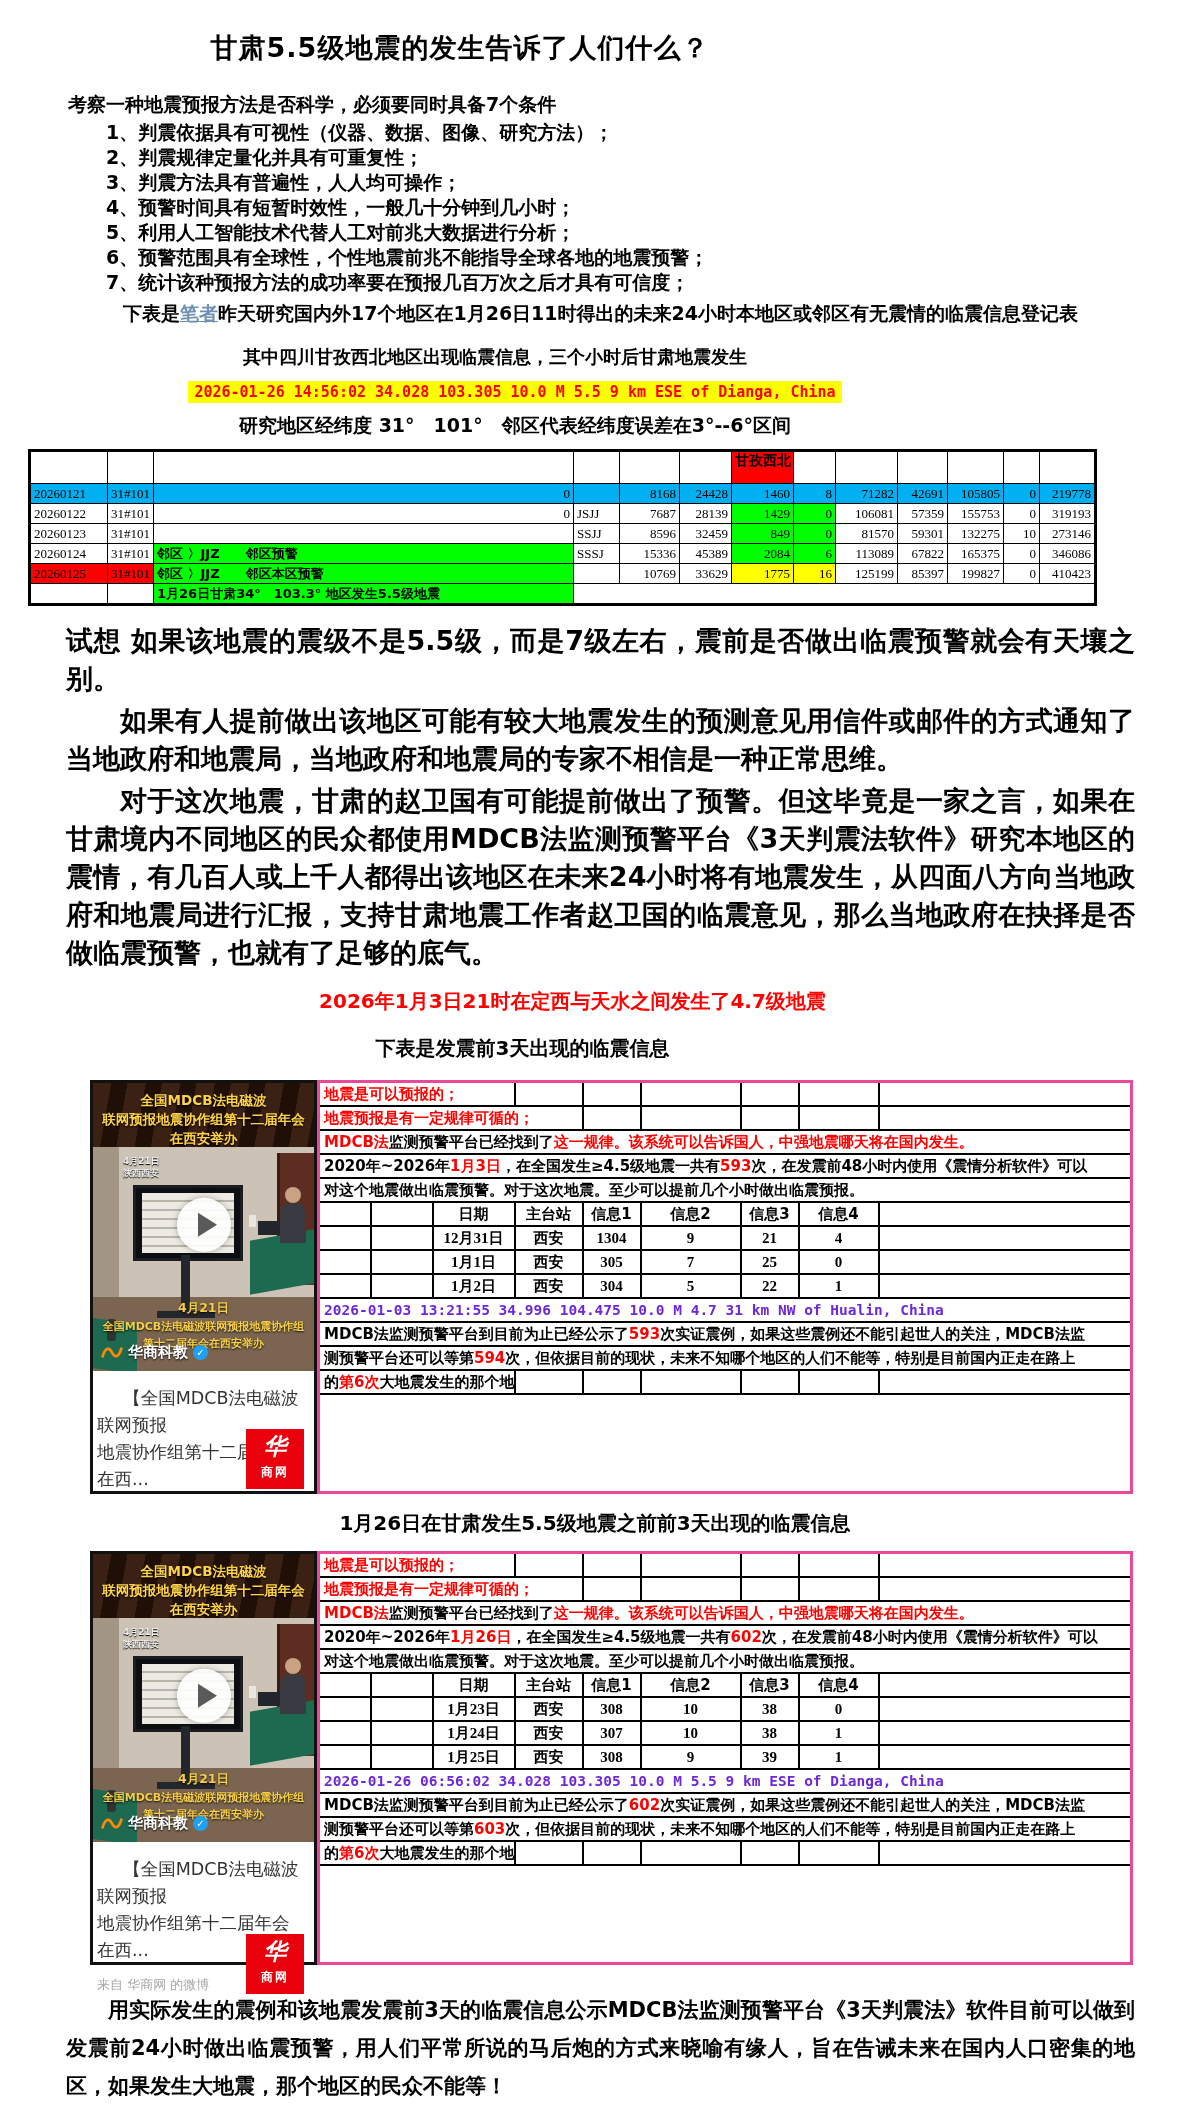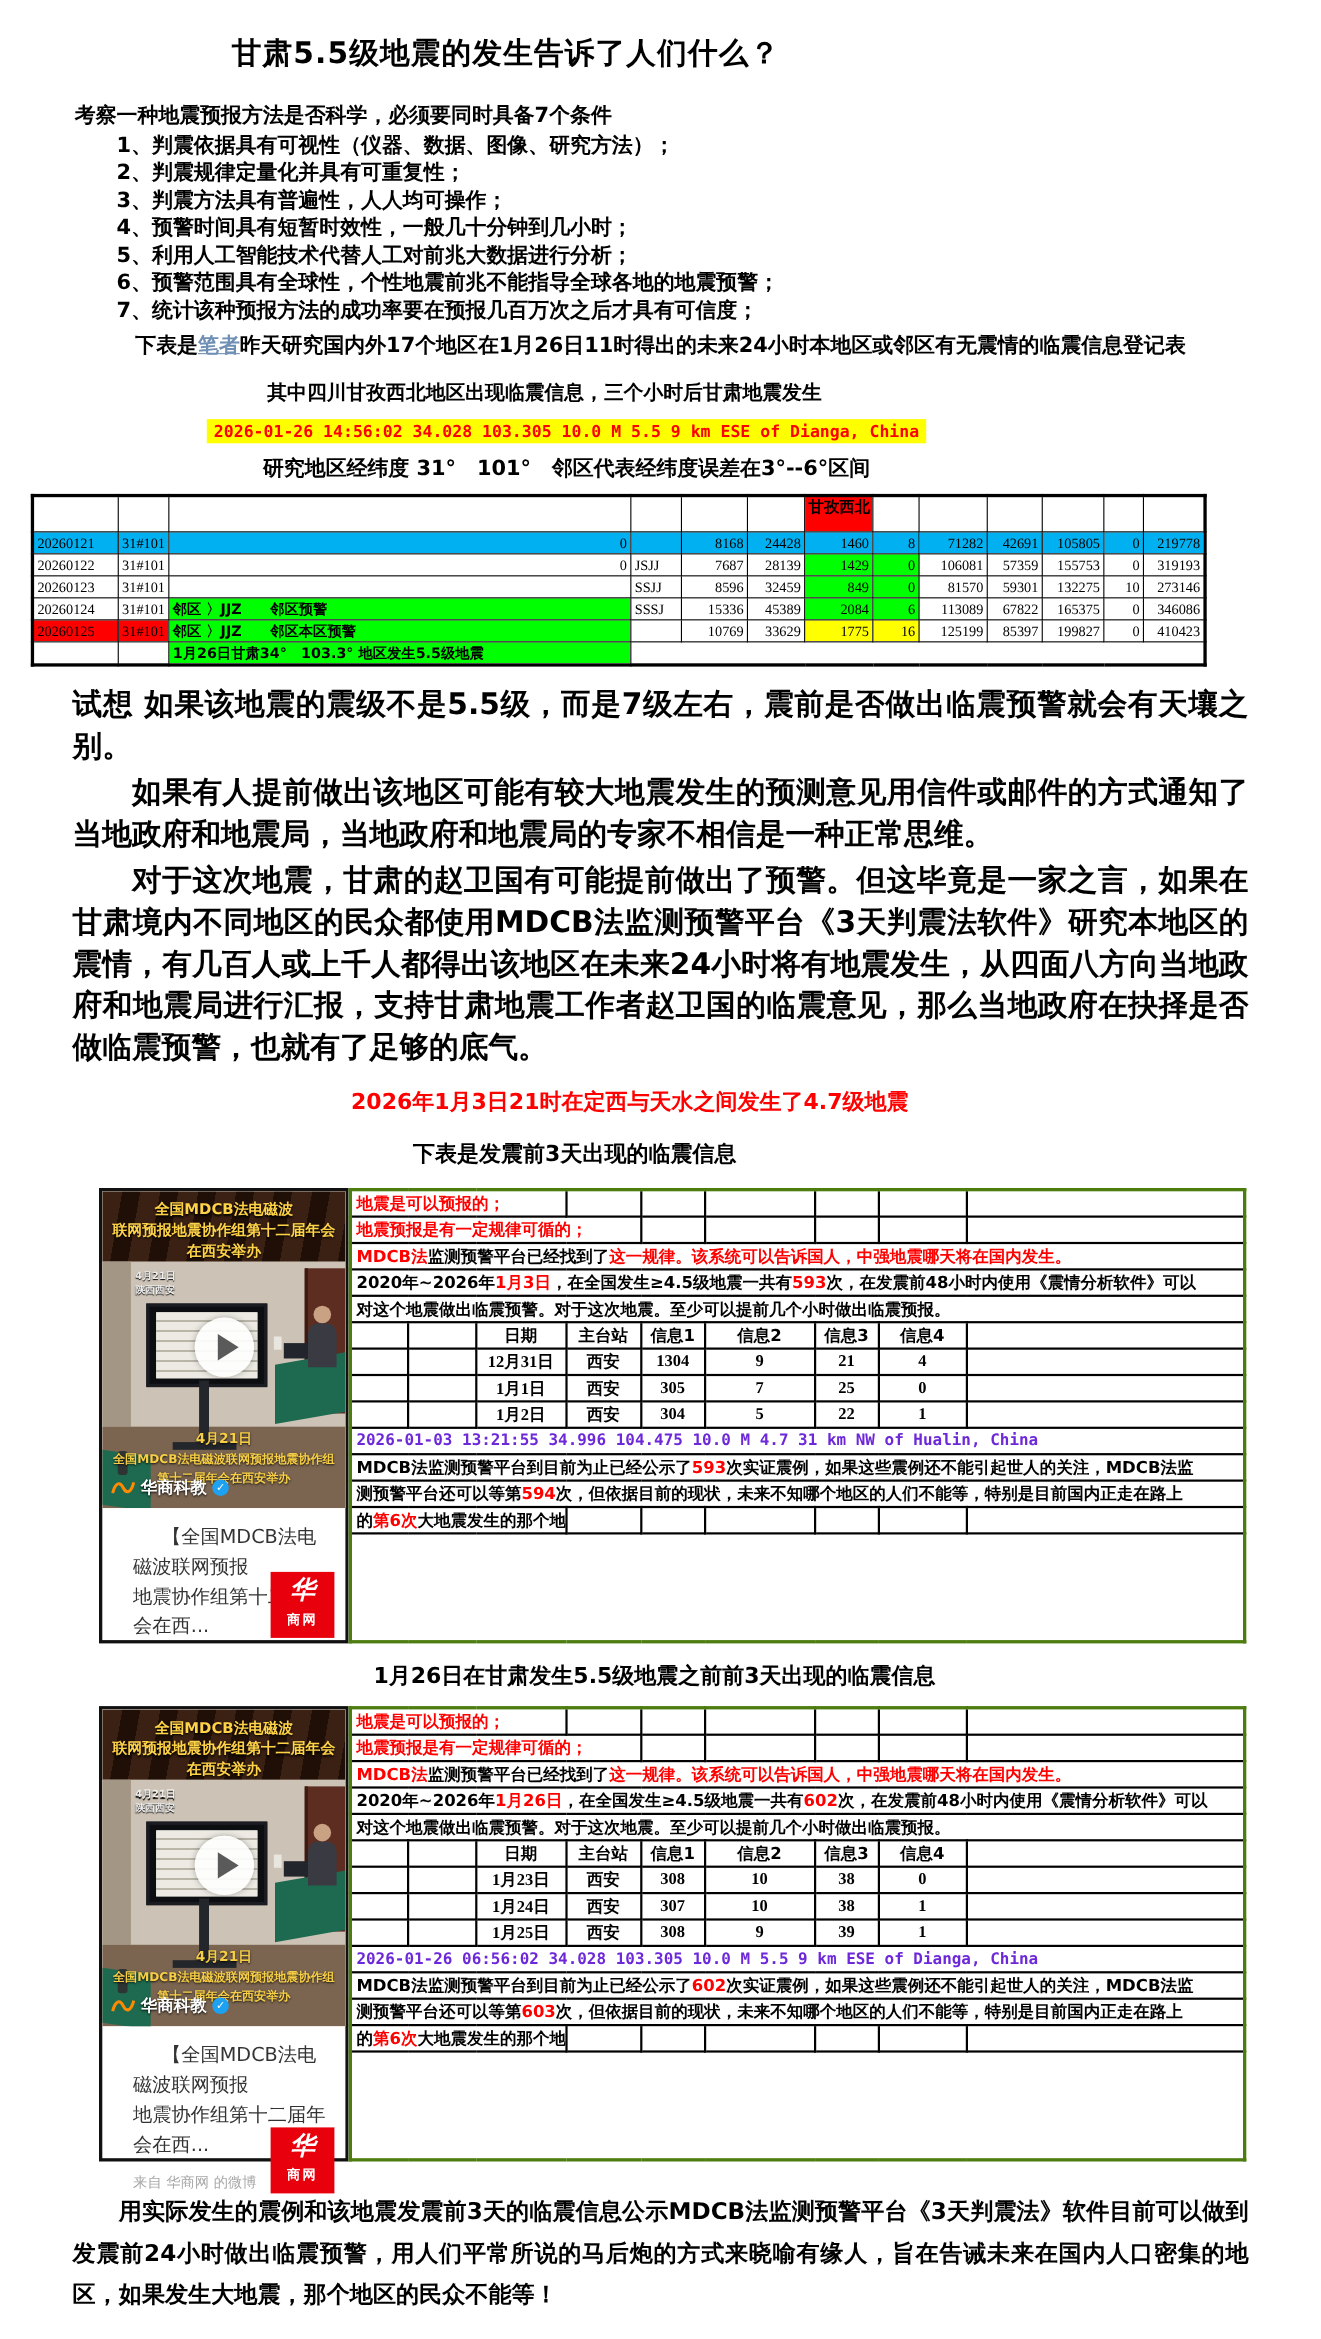--- a/index.html
+++ b/index.html
@@ -63,31 +63,31 @@
   .th-title span{display:block;}
   .th-dateloc{position:absolute;top:72px;left:30px;color:#eee;font-size:9px;line-height:12px;font-weight:bold;text-shadow:0 1px 1px #000;}
   .th-dateloc span{display:block;}
   .by{position:absolute;left:0;right:0;text-align:center;color:#f7cf46;font-weight:bold;text-shadow:0 1px 2px rgba(0,0,0,.85);}
   .by1{bottom:54px;font-size:12.5px;}
   .by2{bottom:37px;font-size:11px;}
   .by3{bottom:20px;font-size:11px;}
   .acct{position:absolute;bottom:9px;left:8px;display:flex;align-items:center;gap:5px;}
   .acct .nm{color:#fff;font-size:15px;font-weight:bold;text-shadow:0 1px 2px #000;}
   .vbadge{width:15px;height:15px;border-radius:50%;background:#1da1f2;color:#fff;font-size:10px;line-height:15px;text-align:center;font-weight:bold;}
-  .vcap{position:relative;flex:1;padding:14px 12px 4px 28px;font-size:17.5px;line-height:27px;color:#333;}
+  .vcap{position:relative;flex:1;padding:14px 12px 4px 4px;font-size:17.5px;line-height:27px;color:#333;}
   .vcap .l1{display:block;text-indent:1.5em;}
   .vcap .l2{display:block;}
   .vsrc{margin-top:7px;color:#a8a8a8;font-size:13px;}
   .hsw{position:absolute;right:10px;bottom:8px;width:58px;height:60px;background:#e8000d;color:#fff;text-align:center;
        font-family:"DejaVu Serif","Liberation Serif",serif;}
   .hsw .h1{display:block;font-size:23px;font-style:italic;line-height:26px;margin-top:4px;font-weight:bold;}
   .hsw .h2{display:block;font-size:12px;letter-spacing:2px;font-weight:bold;}
   
   .tbox{width:816px;box-sizing:border-box;}
-  .stable{width:100%;height:100%;border-collapse:collapse;table-layout:fixed;border:3px solid #4d7c0f;background:#fff;}
+  .stable{width:100%;height:100%;border-collapse:collapse;table-layout:fixed;border:3px solid #ec4899;background:#fff;}
   .stable td{border:2px solid #000;height:22px;padding:0 4px;overflow:hidden;white-space:nowrap;font-weight:bold;}
   .stable .txt{font-size:15px;}
   .stable .red,.red{color:#ff0000;}
   .stable .qrow{color:#6d28d9;font-family:"DejaVu Sans Mono","Liberation Mono",monospace;font-size:14.5px;margin-top:10px;}
   .stable .hrow td{text-align:center;font-size:15px;}
   .stable .drow td{text-align:center;font-size:15px;font-family:"Liberation Serif","DejaVu Serif",serif;}
   .stable .fillrow td{border:none;height:auto;}
 </style>
 </head>
 <body>

